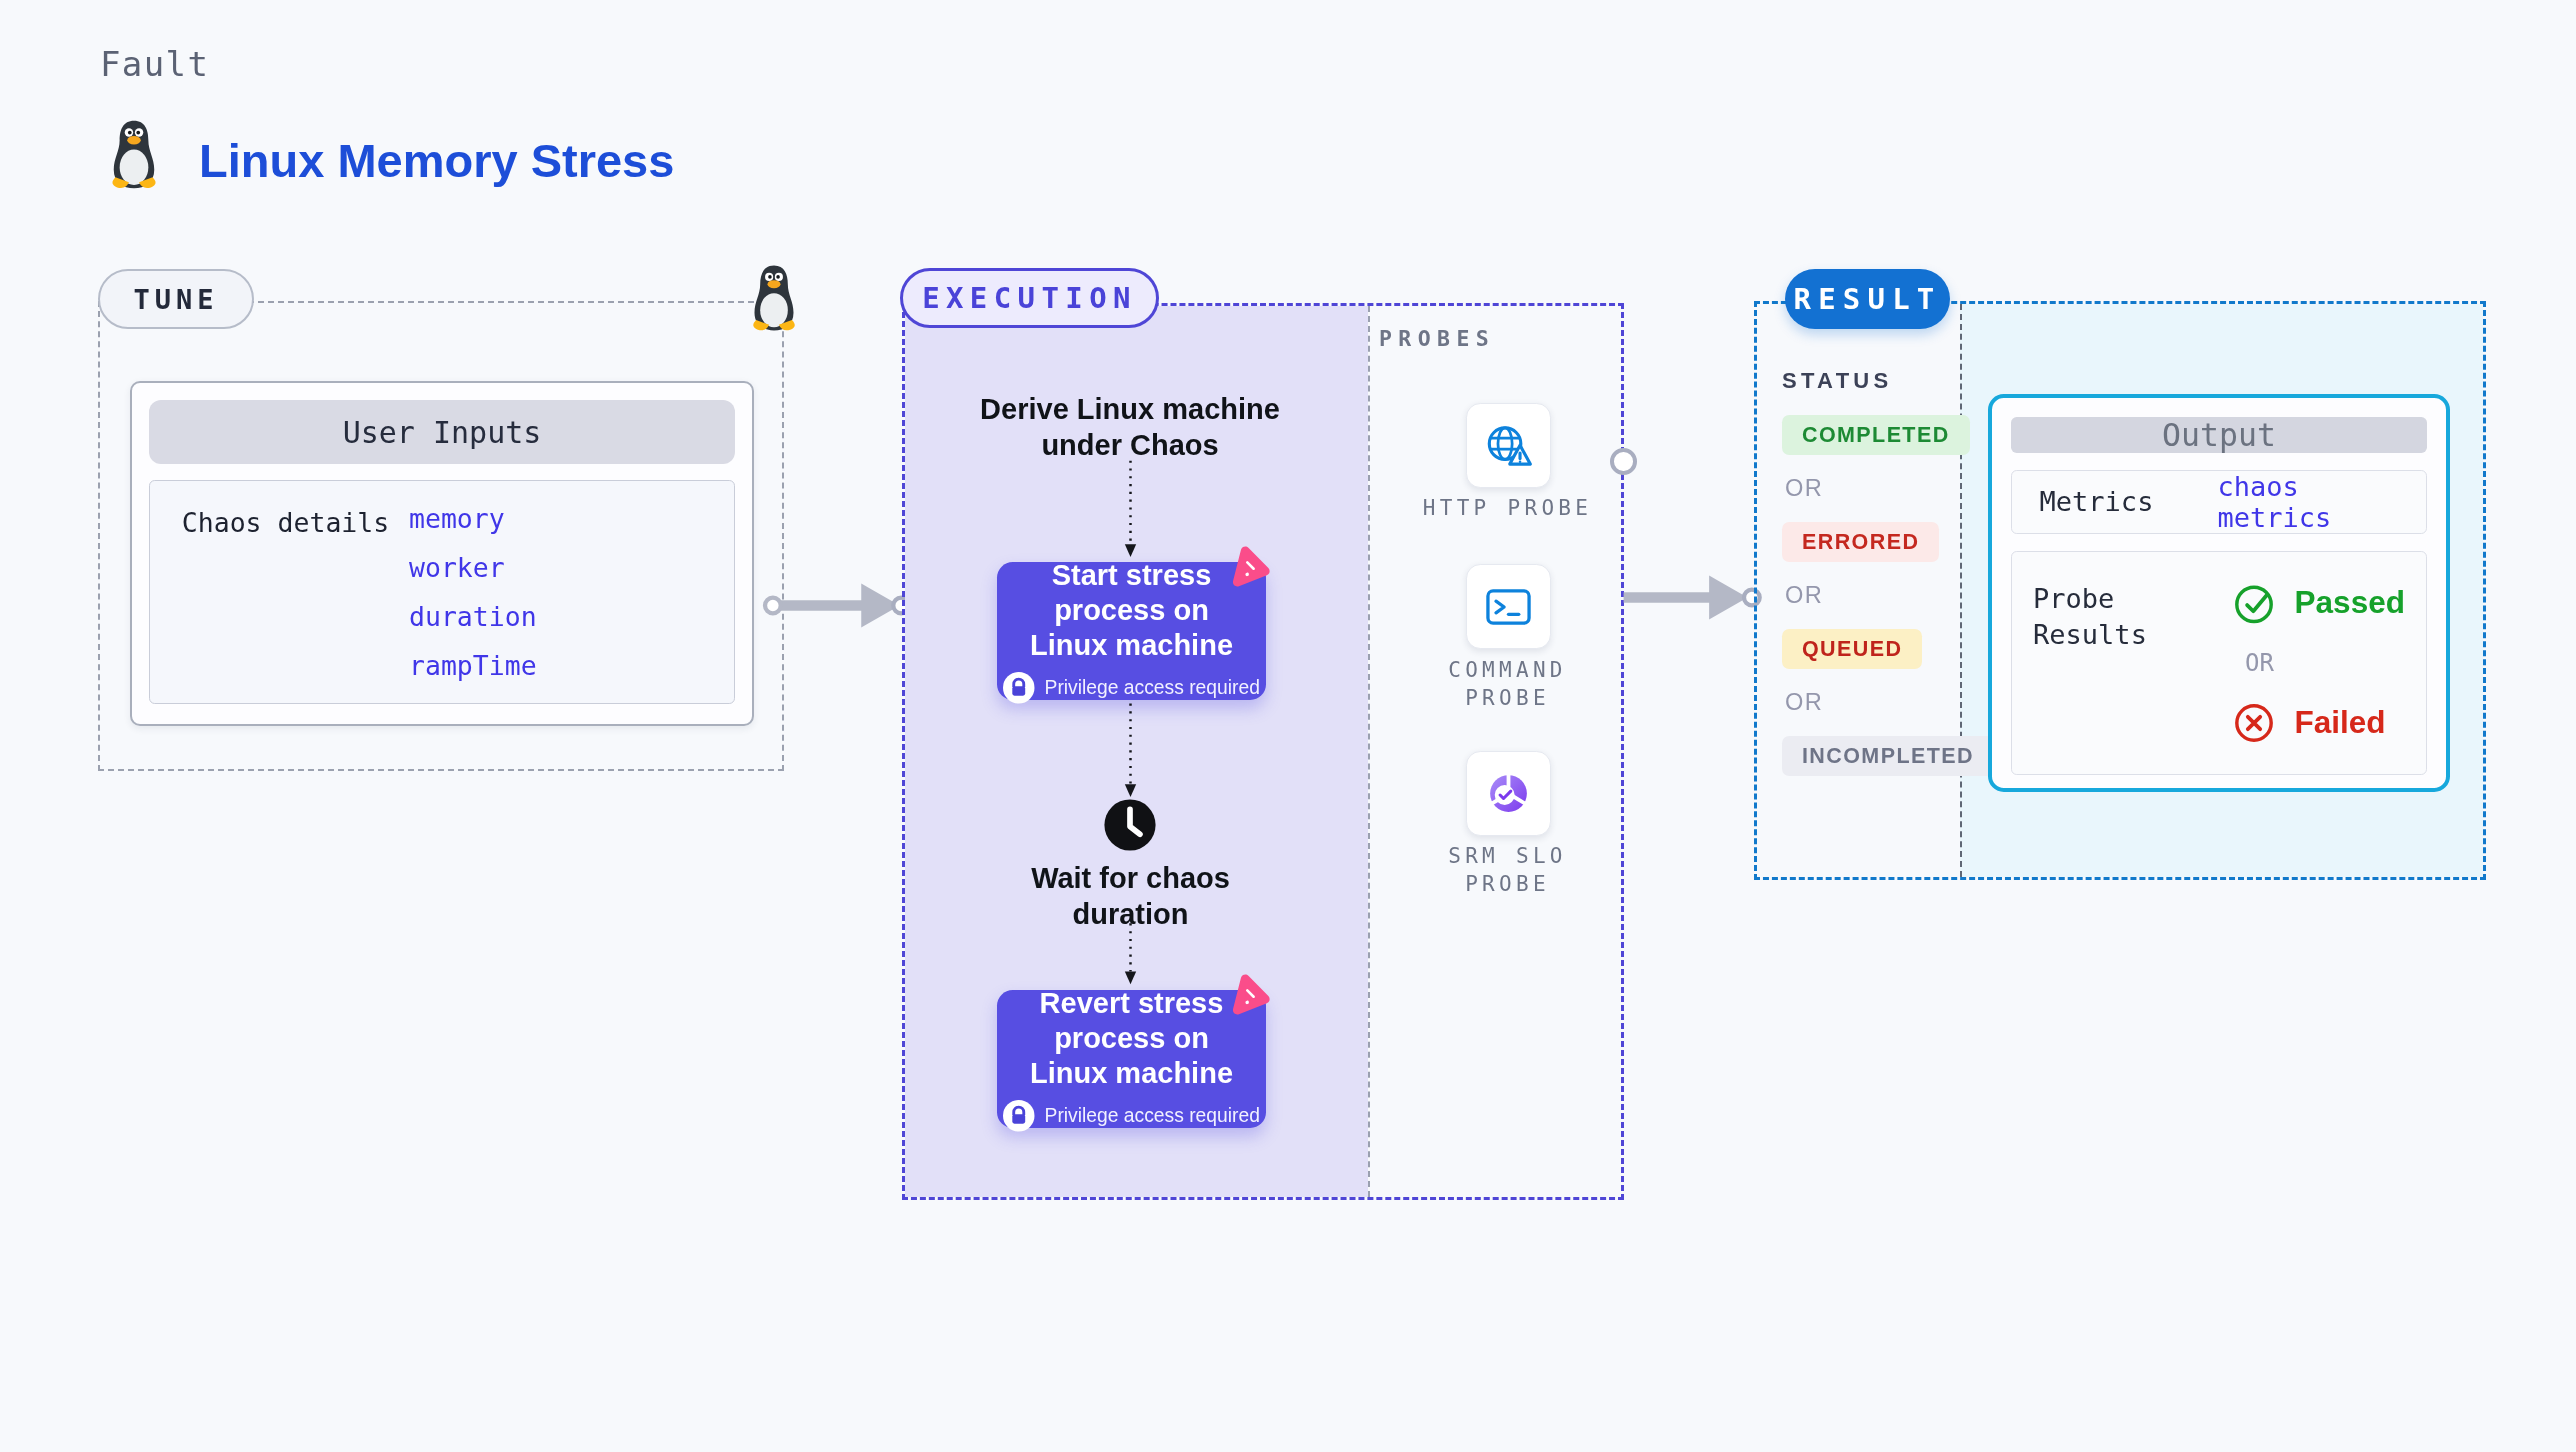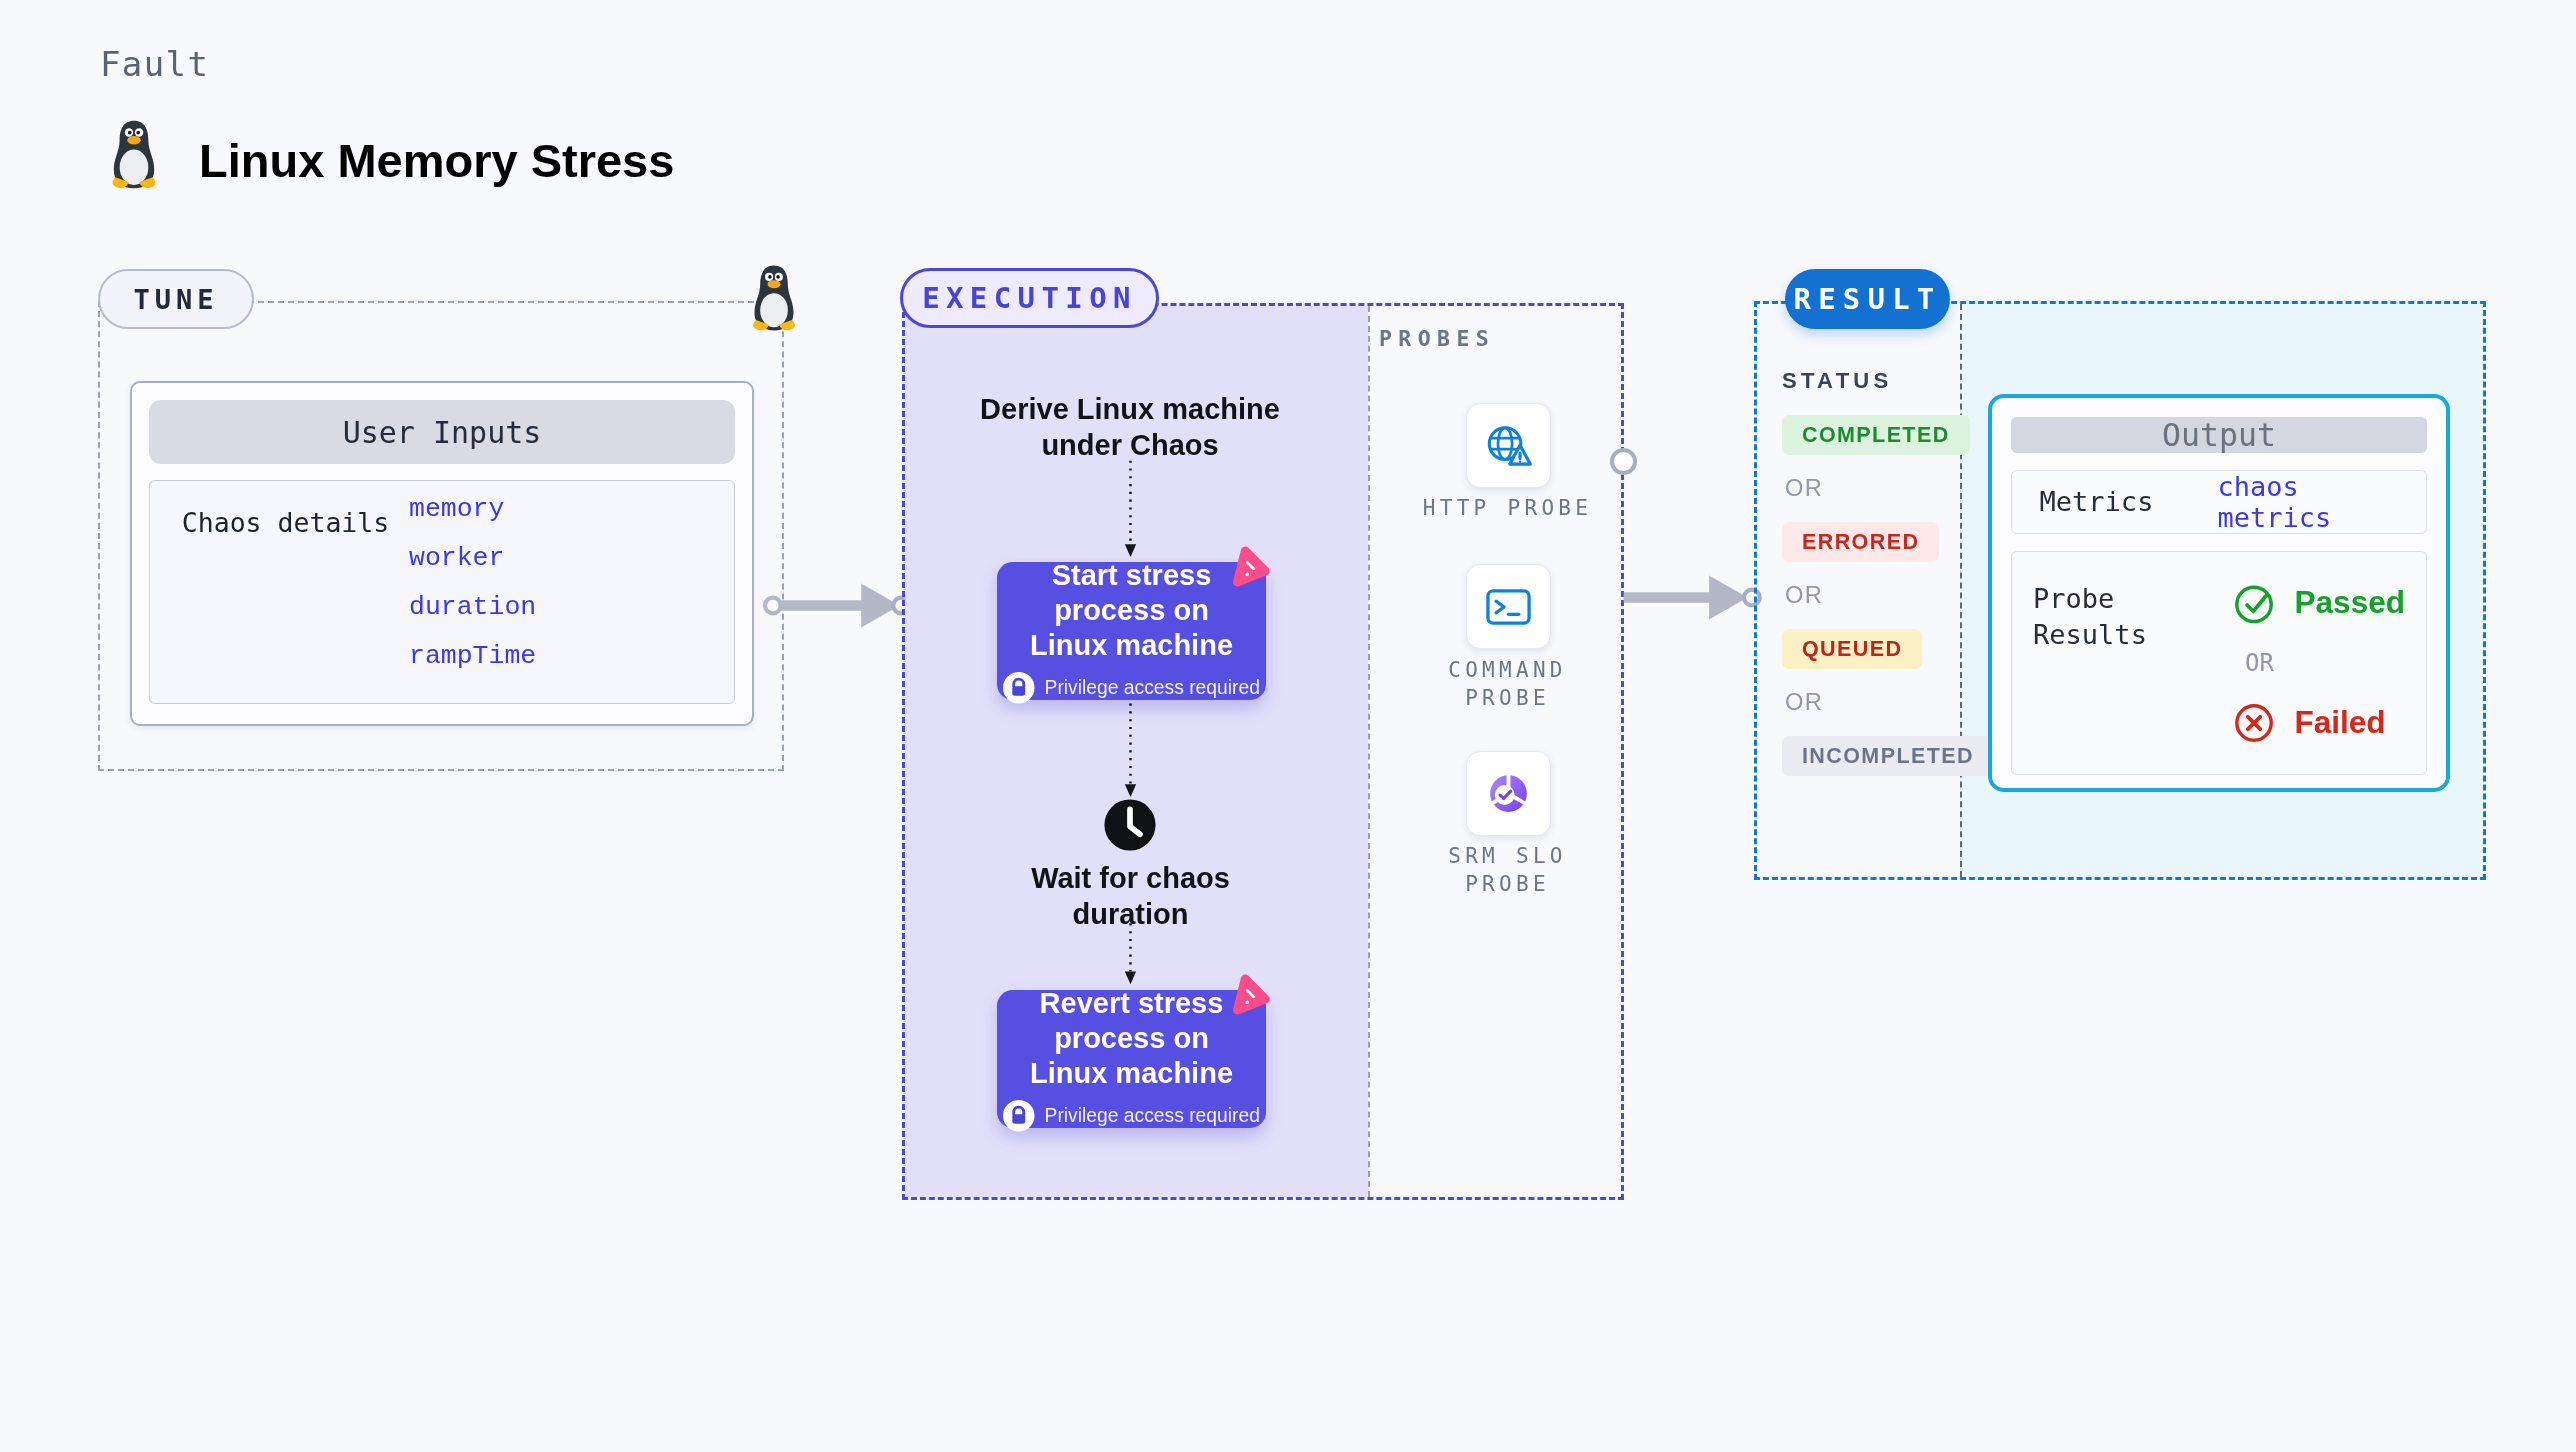--- a/index.html
+++ b/index.html
@@ -4,30 +4,30 @@
 <style>
   html,body{margin:0;padding:0;background:#f7f9fc;overflow:hidden;}
   #canvas{position:relative;width:2576px;height:1452px;background:#f7f9fc;font-family:"Liberation Sans","DejaVu Sans",sans-serif;}
   .abs{position:absolute;}
   .mono{font-family:"DejaVu Sans Mono","Liberation Mono",monospace;}
   .sans{font-family:"Liberation Sans","DejaVu Sans",sans-serif;}
   .pill{display:flex;align-items:center;justify-content:center;border-radius:33px;box-sizing:border-box;}
   .dashedbox{box-sizing:border-box;}
   
   .kicker{font-size:34px;color:#5b6274;letter-spacing:1.4px;}
-  .pagetitle{font-size:47px;font-weight:bold;color:#000000;}
+  .pagetitle{font-size:47px;font-weight:bold;color:#1d4ed8;}
   
   .tune-box{border:2.9px dashed #9ba1af;}
   .tune-pill{background:#f2f4f9;border:2.9px solid #b6bcc9;font-size:27px;font-weight:bold;color:#23293a;letter-spacing:5px;}
   .card{background:#fdfdff;border:2.9px solid #a9afbc;border-radius:10px;box-shadow:0 2.9px 7.2px rgba(40,50,80,.08);box-sizing:border-box;}
   .card-header{background:#d9dae4;border-radius:12px;display:flex;align-items:center;justify-content:center;font-size:30px;color:#262c3d;}
   .rows-box{background:#f5f7fc;border:1.4px solid #c9cdd9;border-radius:5.7px;box-sizing:border-box;}
   .row-label{font-size:26.5px;color:#1d2230;margin-left:16px;}
   .link{font-size:26.5px;color:#4036e8;cursor:pointer;}
-  .link-list div{height:49px;display:flex;font-family:Liberation Mono, monospace;}
+  .link-list div{height:49px;display:flex;align-items:center;}
   
   .exec-box{border:3.6px dashed #4f46d6;}
   .exec-panel{background:#e2e0f8;}
   .probes-divider{border-left:2.9px dashed #9aa0b0;}
   .exec-pill{background:#edebfd;border:3.6px solid #4f46d6;font-size:29px;font-weight:bold;color:#4a43d8;letter-spacing:6.4px;}
   .node-text{font-size:29px;font-weight:bold;color:#101318;text-align:center;line-height:36px;}
   .chaos-btn{background:#574ee2;border-radius:15.8px;box-shadow:0 8.6px 15.8px rgba(87,78,226,.28);color:#ffffff;display:flex;flex-direction:column;align-items:center;justify-content:center;box-sizing:border-box;}
   .chaos-btn .btn-label{font-size:29px;font-weight:bold;line-height:35px;text-align:center;width:236px;}
   .badge-row{display:flex;align-items:center;gap:10px;margin-top:8.6px;}
   .badge-row span{font-size:19.3px;color:#f2f1ff;}

